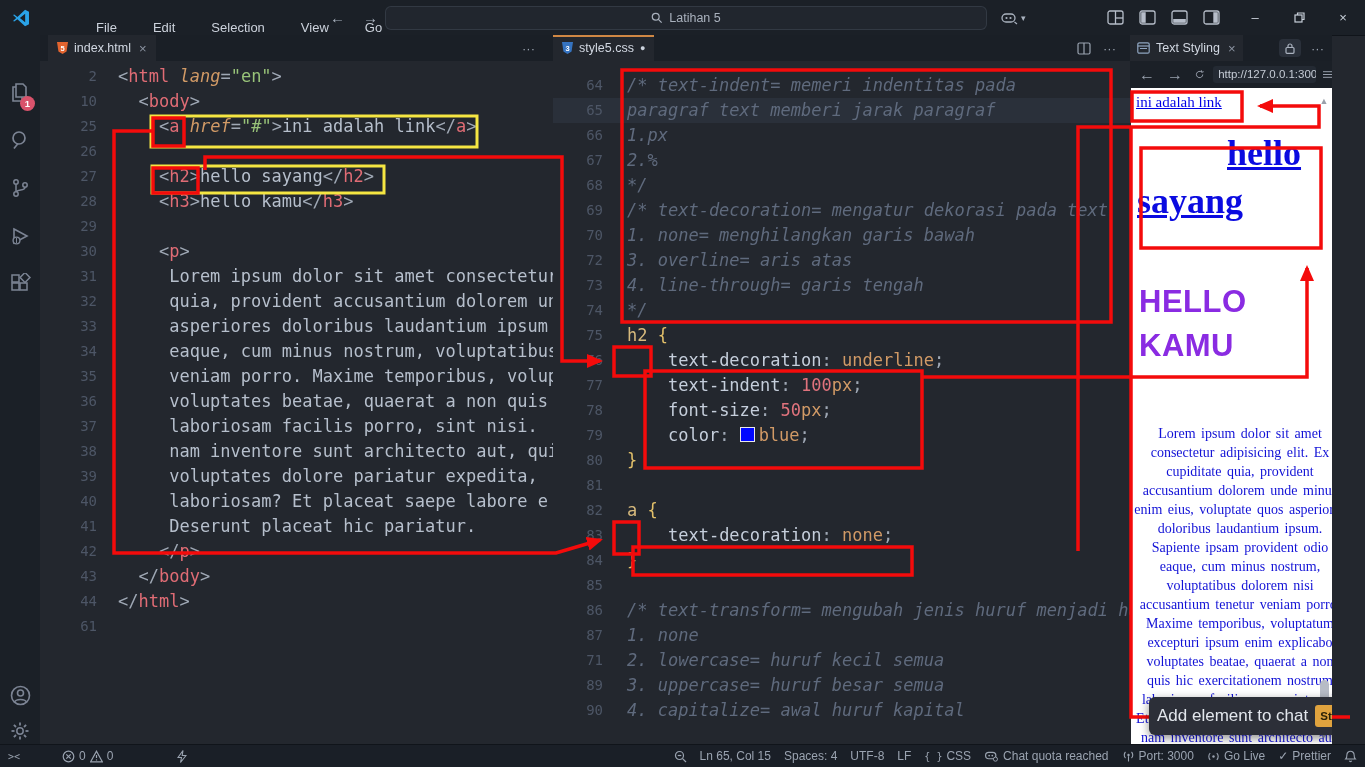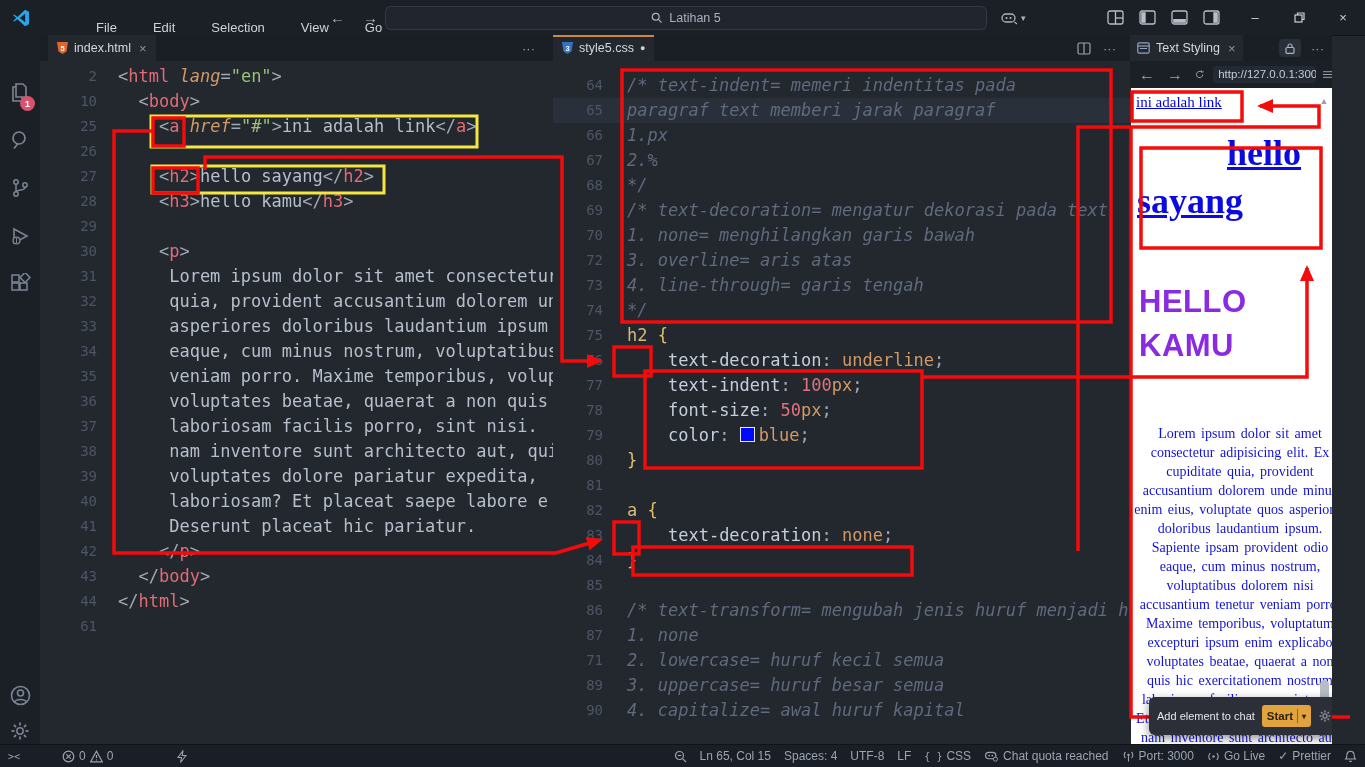--- a/index.html
+++ b/index.html
@@ -64,21 +64,21 @@
   .h2w{position:absolute;font-family:"Liberation Serif",serif;font-weight:bold;font-size:36px;color:#0b0be0;
        text-decoration:underline;text-decoration-thickness:3px;}
   .h3w{position:absolute;font-family:"Liberation Sans",sans-serif;font-weight:bold;font-size:31px;color:#8a2be2;letter-spacing:0.5px;}
   #b-para{position:absolute;left:3px;top:336px;width:212px;font-family:"Liberation Serif",serif;font-size:14px;
           line-height:19px;color:#1212d6;text-align:center;word-spacing:2px;}
   #b-scroll-up,#b-scroll-down{position:absolute;right:2px;width:12px;color:#9aa0aa;font-size:9px;text-align:center;}
   #b-thumb{position:absolute;right:3px;top:592px;width:9px;height:53px;background:#b7bcc6;border-radius:5px;}
   
   #chat-tip{position:absolute;left:18px;top:609px;width:200px;height:38px;background:#2c2f38;border-radius:6px;
             box-shadow:0 3px 10px rgba(0,0,0,.45);display:flex;align-items:center;padding:0 8px;gap:7px;z-index:60;}
-  #chat-tip .lbl{color:#e2e6ec;font-size:11px;white-space:nowrap;}
+  #chat-tip .lbl{color:#e2e6ec;font-size:17px;white-space:nowrap;}
   #start-btn{background:#e0a33e;color:#2c2207;font-size:11.5px;font-weight:bold;border-radius:3px;height:22px;
              display:flex;align-items:center;padding:0 5px;gap:4px;}
   #start-btn .sep{width:1px;height:14px;background:#8a6a20;}
   #chat-tip .mini{color:#8a919e;font-size:13px;}
   
   #statusbar{position:absolute;left:0;bottom:0;width:1365px;height:22px;background:#1a1f27;border-top:1px solid #10141a;
              color:#9aa3b0;font-size:12px;display:flex;align-items:center;}
   .sb-item{display:flex;align-items:center;gap:4px;margin-right:14px;white-space:nowrap;}
   #sb-left{display:flex;align-items:center;margin-left:8px;}
   #sb-right{position:absolute;right:8px;display:flex;align-items:center;}

